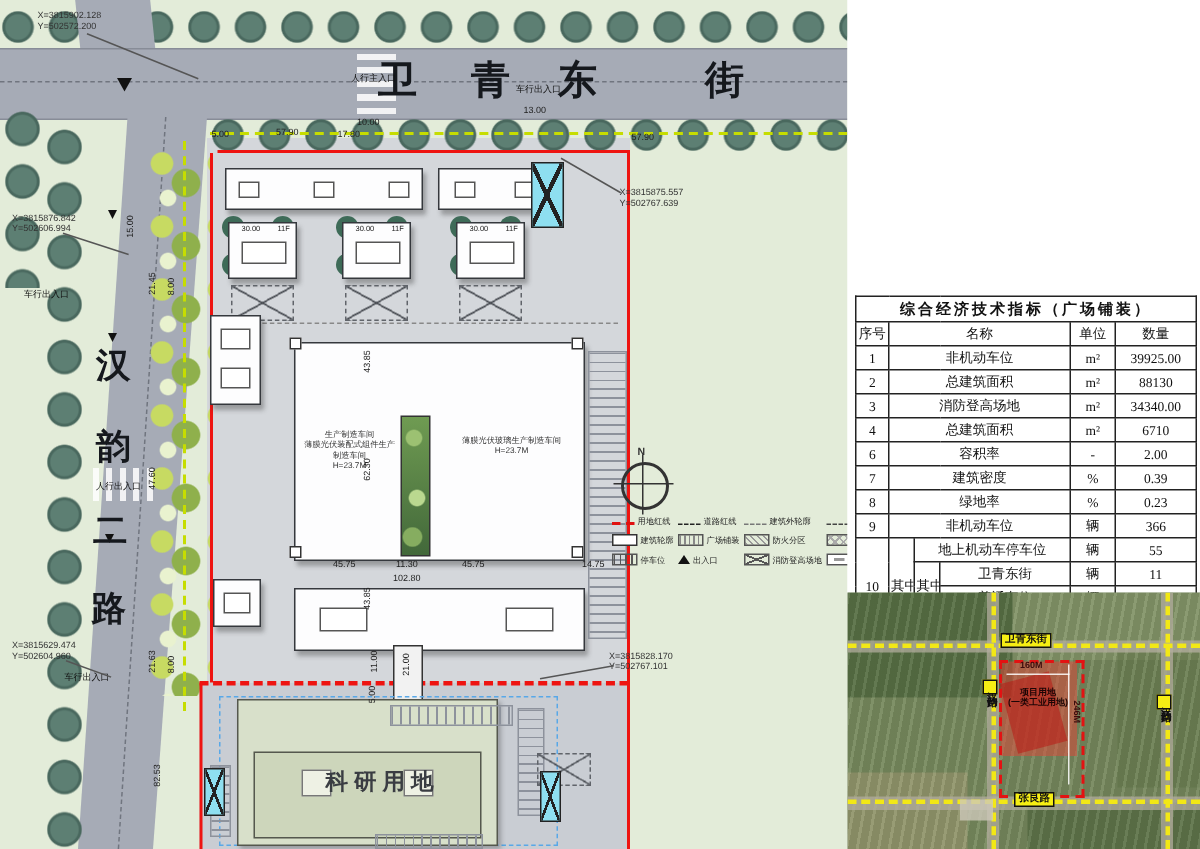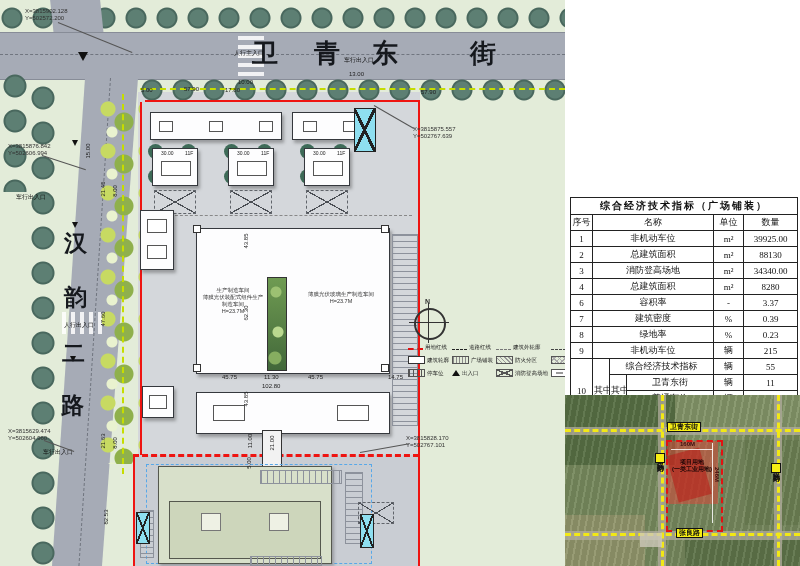--- a/index.html
+++ b/index.html
@@ -205,20 +205,21 @@
     <div class="abs hatch-h" style="left:392px;top:234px;width:24px;height:190px;"></div>
 
     <div class="abs" style="left:262px;top:430px;width:18px;height:42px;background:#f2f2f2;border:1px solid #333;"></div>
 
     <div class="abs blue-dash" style="left:146px;top:464px;width:224px;height:98px;"></div>
     <div class="abs" style="left:158px;top:466px;width:172px;height:96px;background:#d8e0ca;border:1px solid #55584e;box-shadow:2px 2px 3px rgba(40,40,40,.3);">
       <div class="abs" style="left:10px;top:34px;width:150px;height:56px;background:#cdd6bb;border:1px solid #55584e;"></div>
       <div class="abs" style="left:42px;top:46px;width:18px;height:16px;background:#eef1e4;border:1px solid #777;"></div>
       <div class="abs" style="left:110px;top:46px;width:18px;height:16px;background:#eef1e4;border:1px solid #777;"></div>
     </div>
+    <div class="abs" style="left:195px;top:512px;width:120px;text-align:center;font-size:15px;letter-spacing:4px;color:#3a3d42;font-weight:bold;">科研用地</div>
     <div class="abs hatch-v" style="left:260px;top:470px;width:80px;height:12px;"></div>
     <div class="abs hatch-h" style="left:345px;top:472px;width:16px;height:70px;"></div>
     <div class="abs hatch-h" style="left:140px;top:510px;width:12px;height:46px;"></div>
     <div class="abs hatch-v" style="left:250px;top:556px;width:70px;height:8px;"></div>
     <div class="abs xpad" style="left:358px;top:502px;width:34px;height:20px;"></div>
     <div class="abs ramp" style="left:136px;top:512px;width:12px;height:30px;"></div>
     <div class="abs ramp" style="left:360px;top:514px;width:12px;height:32px;"></div>
 
     <span class="abs nchar" style="left:252px;top:40px;">卫</span>
     <span class="abs nchar" style="left:314px;top:40px;">青</span>
@@ -378,50 +379,50 @@
     <tr>
           <td>3</td>
           <td colspan="3">消防登高场地</td>
           <td>m²</td>
           <td>34340.00</td>
         </tr>
     <tr>
           <td>4</td>
           <td colspan="3">总建筑面积</td>
           <td>m²</td>
-          <td>8280</td>
+          <td>6710</td>
         </tr>
     <tr>
           <td>6</td>
           <td colspan="3">容积率</td>
           <td>-</td>
-          <td>3.37</td>
+          <td>2.00</td>
         </tr>
     <tr>
           <td>7</td>
           <td colspan="3">建筑密度</td>
           <td>%</td>
           <td>0.39</td>
         </tr>
     <tr>
           <td>8</td>
           <td colspan="3">绿地率</td>
           <td>%</td>
           <td>0.23</td>
         </tr>
     <tr>
           <td>9</td>
           <td colspan="3">非机动车位</td>
           <td>辆</td>
-          <td>215</td>
+          <td>366</td>
         </tr>
     <tr>
       <td rowspan="4">10</td>
       <td rowspan="4">其中</td>
-      <td colspan="2">综合经济技术指标</td>
+      <td colspan="2">地上机动车停车位</td>
       <td>辆</td>
       <td>55</td>
     </tr>
     <tr>
       <td rowspan="2">其中</td>
       <td>卫青东街</td>
       <td>辆</td>
       <td>11</td>
     </tr>
     <tr>

